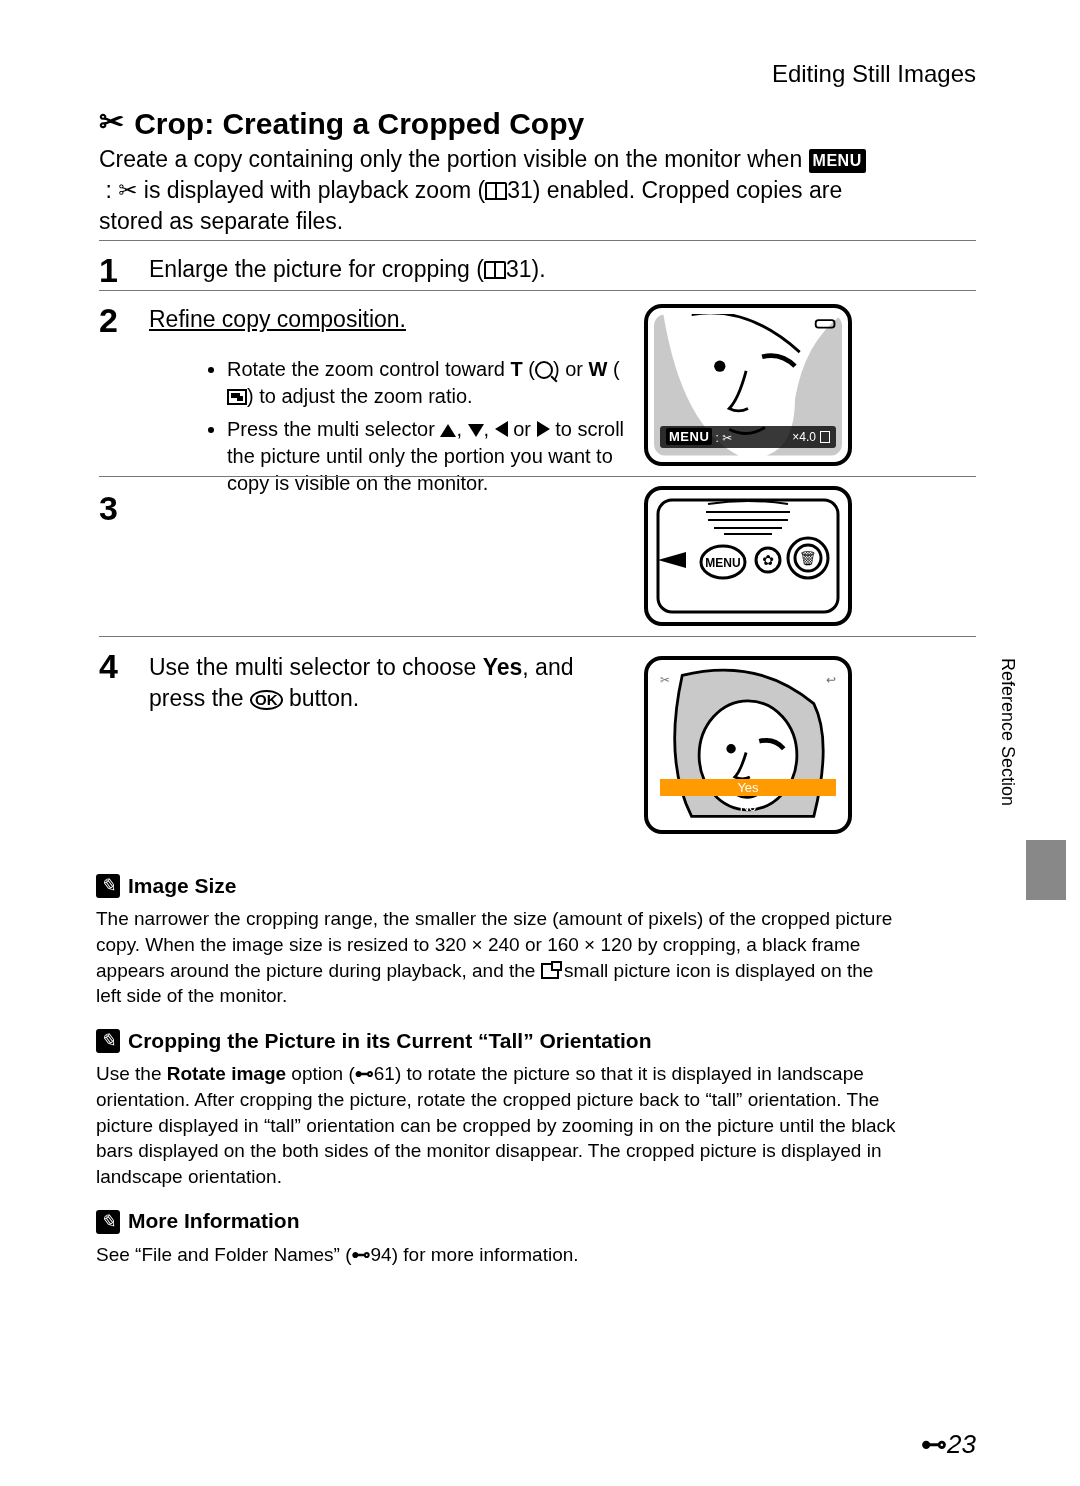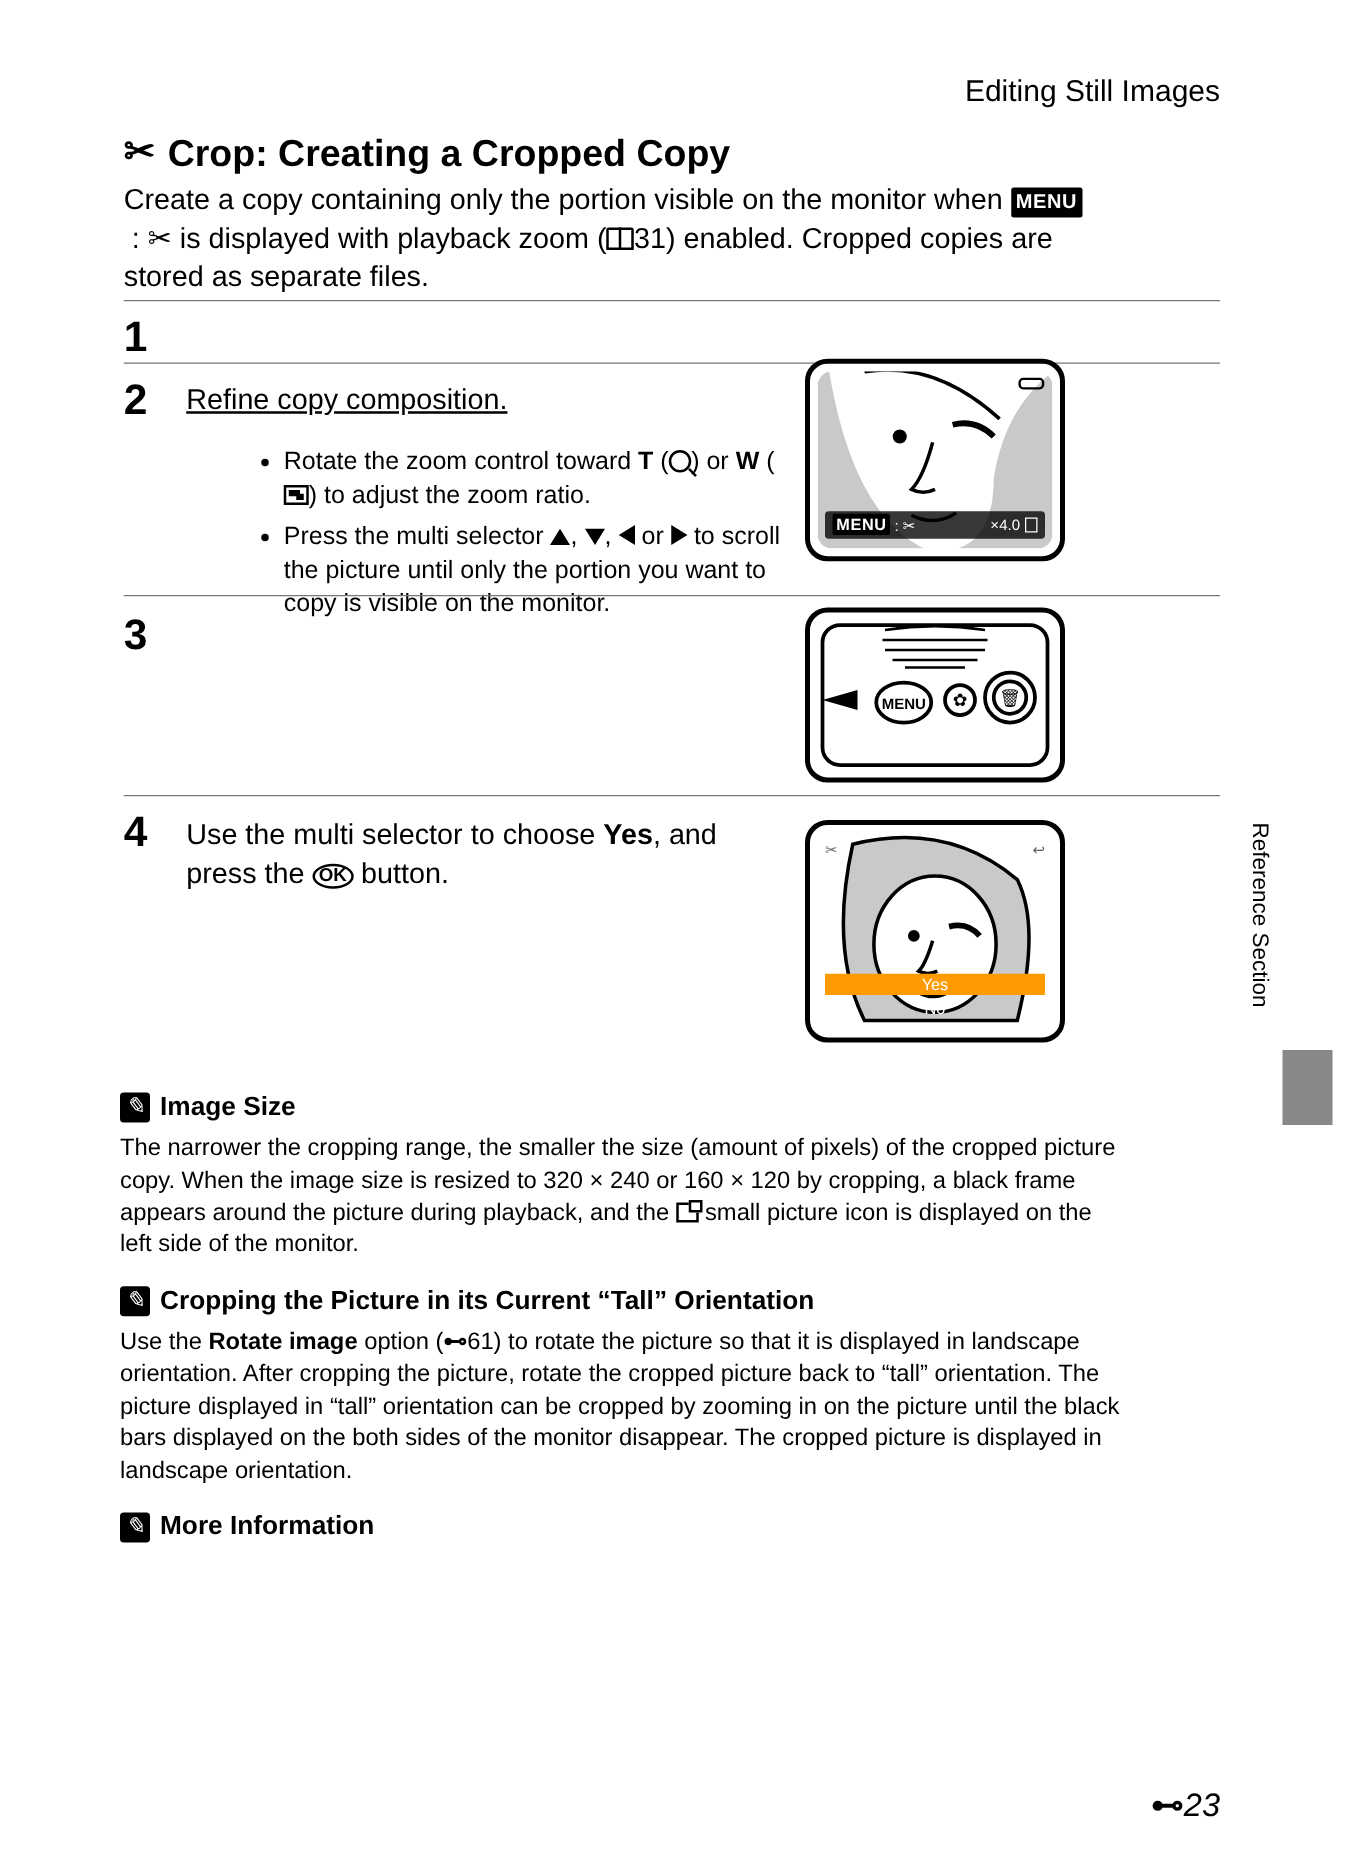--- a/index.html
+++ b/index.html
@@ -48,21 +48,21 @@
     right:-7px;bottom:-3px;transform:rotate(45deg);}
   .thumb{display:inline-block;width:16px;height:12px;border:2px solid #000;
     position:relative;vertical-align:-2px;}
   .thumb:before{content:"";position:absolute;inset:2px 5px 5px 2px;
     background:#000;}
   .thumb:after{content:"";position:absolute;inset:5px 2px 2px 8px;
     background:#000;}
   
   .fig{position:absolute;border:4px solid #000;border-radius:18px;
     background:#fff;box-sizing:border-box;}
-  .fig1{left:630px;top:271px;width:208px;height:162px;}
+  .fig1{left:630px;top:288px;width:208px;height:162px;}
   .fig2{left:630px;top:470px;width:208px;height:140px;}
   .fig3{left:630px;top:640px;width:208px;height:178px;}
   .fig1 .frame{position:absolute;inset:6px;border-radius:12px;overflow:hidden;}
   .face{position:absolute;inset:0;}
   .face svg{width:100%;height:100%;}
   .statusbar{position:absolute;left:6px;right:6px;bottom:8px;height:22px;
     background:rgba(0,0,0,.78);border-radius:3px;color:#fff;font-size:12px;
     display:flex;align-items:center;justify-content:space-between;
     padding:0 6px;}
   .statusbar .zg{display:flex;align-items:center;gap:4px;}
@@ -110,20 +110,23 @@
 </div>
 
 <div class="intro">
   <span>Create a copy containing only the portion visible on the monitor when </span>
   <span class="menu-badge">MENU</span>&nbsp;:&nbsp;<span>✂</span>
   <span> is displayed with playback zoom (</span><span class="book"></span><span>31</span><span>) enabled. Cropped copies are stored as separate files.</span>
 </div>
 
 <div class="hr hr1"></div>
 <div class="stepnum n1">1</div>
+<div class="stepline s1">
+  <span>Enlarge the picture for cropping (</span><span class="book"></span><span>31</span><span>).</span>
+</div>
 
 <div class="hr hr2"></div>
 <div class="stepnum n2">2</div>
 <div class="stepline s2">Refine copy composition.</div>
 <ul class="bullets b2">
   <li>
     <span>Rotate the zoom control toward </span><b>T</b> (<span class="mag"></span>)<span> or </span><b>W</b> (<span class="thumb"></span>)<span> to adjust the zoom ratio.</span>
   </li>
   <li>
     <span>Press the multi selector </span>
@@ -239,19 +242,22 @@
     <span class="note-title">Cropping the Picture in its Current “Tall” Orientation</span>
   </div>
   <div class="note-body">
     <span>Use the </span><b>Rotate image</b><span> option (</span><span class="back">⊷</span><span>61</span><span>) to rotate the picture so that it is displayed in landscape orientation. After cropping the picture, rotate the cropped picture back to “tall” orientation. The picture displayed in “tall” orientation can be cropped by zooming in on the picture until the black bars displayed on the both sides of the monitor disappear. The cropped picture is displayed in landscape orientation.</span>
   </div>
 
   <div class="notebox">
     <span class="pencil">✎</span>
     <span class="note-title">More Information</span>
   </div>
+  <div class="note-body">
+    <span>See “File and Folder Names” (</span><span class="back">⊷</span><span>94</span><span>) for more information.</span>
+  </div>
 </div>
 
 <div class="footer">
   <span class="link">⊷</span><span>23</span>
 </div>
 
 </div>
 
 </body></html>

